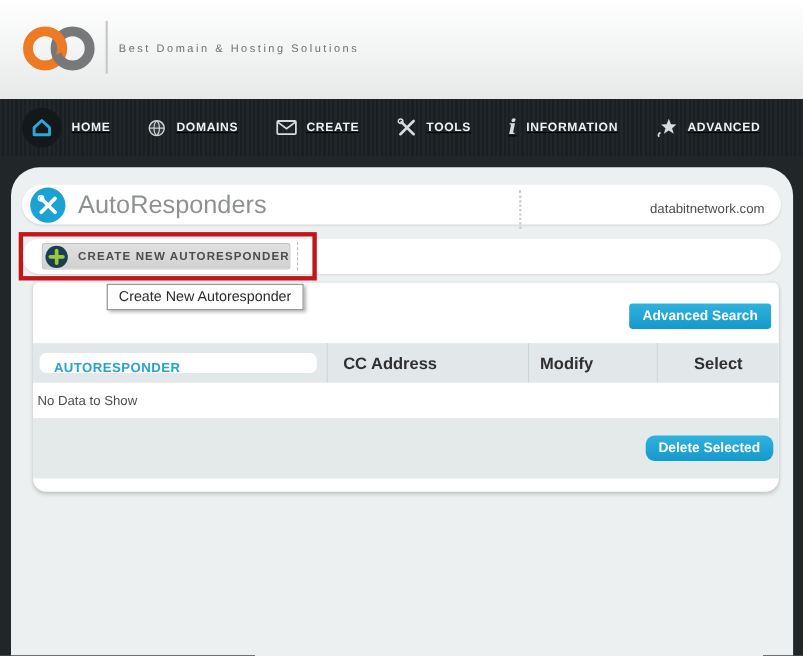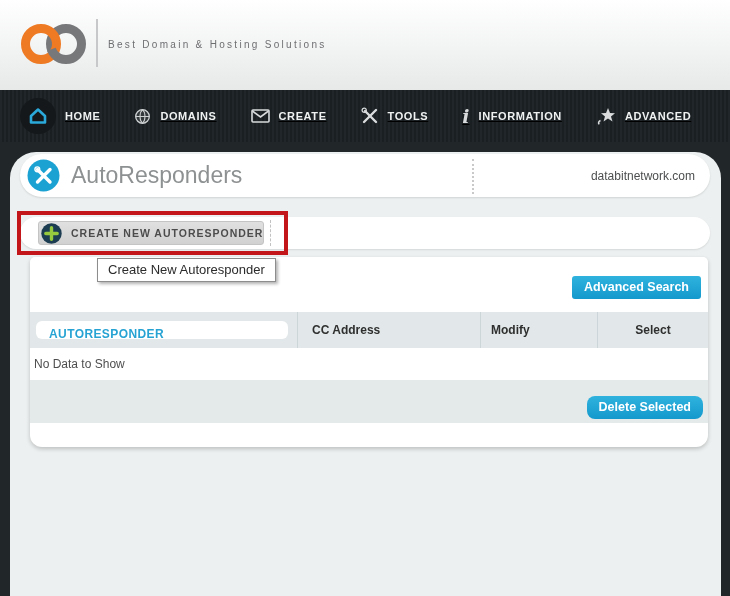--- a/index.html
+++ b/index.html
@@ -23,21 +23,21 @@
   .nav-label { color:#f0f2f2; font-size:11px; font-weight:bold; letter-spacing:.6px; white-space:nowrap; }
   .home-badge { width:36px; height:36px; border-radius:50%; background:#14181a;
                 display:flex; align-items:center; justify-content:center; }
   .info-i { font-family:"DejaVu Serif",serif; font-style:italic; font-weight:bold;
             font-size:19px; color:#d9dbdc; line-height:1; }
 
   
   .card { position:absolute; top:152px; left:10px; width:711px; height:444px;
           background:#edf0f0; border-radius:26px 26px 0 0; }
 
-  .title-bar { position:absolute; left:10px; top:2px; width:690px; height:43px; background:#fff;
+  .title-bar { position:absolute; left:10px; top:16px; width:690px; height:36px; background:#fff;
                border-radius:23px; box-shadow:0 1px 2px rgba(0,0,0,.12); display:flex; align-items:center; }
   .title-text { margin-left:11px; font-size:23px; color:#8e9192; }
   .title-icon-wrap { margin-left:7px; display:flex; }
   .title-dots { position:absolute; left:452px; top:5px; height:35px; border-left:2px dotted #c9c9c9; }
   .domain { position:absolute; right:15px; top:0; height:45px; line-height:45px; font-size:12px; color:#4c4e4f; }
 
   .create-row { position:absolute; left:10px; top:65px; width:690px; height:32px; background:#fff;
                 border-radius:16px; box-shadow:0 1px 2px rgba(0,0,0,.10); }
   .create-btn { position:absolute; left:18px; top:4px; width:226px; height:24px; box-sizing:border-box;
                 background:linear-gradient(#e0e0e0,#d1d1d1); border:1px solid #c4c4c4; border-radius:3px;
@@ -61,27 +61,27 @@
               border:none; border-radius:3px; padding:4px 12px 5px; cursor:pointer;
               font-family:"Liberation Sans",sans-serif; }
   .adv-btn { position:absolute; top:19px; right:7px; }
   .thead { position:absolute; top:55px; left:0; width:678px; height:36px; background:#e2e8e9; display:flex; }
   .th { box-sizing:border-box; display:flex; align-items:center; }
   .th + .th { border-left:1px solid #ccd6d8; }
   .th1 { width:267px; }
   .th2 { width:183px; padding-left:14px; }
   .th3 { width:117px; padding-left:10px; }
   .th4 { flex:1; justify-content:center; }
-  .th-label { font-size:12px; font-weight:bold; color:#2f2f2f; }
+  .th-label { font-size:15px; font-weight:bold; color:#2f2f2f; }
   .sort-pill { margin-left:6px; width:252px; height:18px; box-sizing:border-box; background:#fff;
                border-radius:6px; line-height:26px; padding-left:13px; font-size:12px; font-weight:bold;
                color:#27a3d3; letter-spacing:.4px; cursor:pointer; }
   .empty-row { position:absolute; top:91px; left:0; width:678px; height:32px; box-sizing:border-box;
                line-height:32px; padding-left:4px; font-size:12px; color:#4e4e4e; background:#fff; }
-  .tfoot { position:absolute; top:123px; left:0; width:678px; height:43px; background:#e4eaea; }
+  .tfoot { position:absolute; top:123px; left:0; width:678px; height:55px; background:#e4eaea; }
   .del-btn { position:absolute; right:5px; top:16px; border-radius:8px; }
 </style>
 </head>
 <body>
 
 <div id="screen">
 
   <div class="header">
     <div class="logo">
       <span style="display:flex;">

